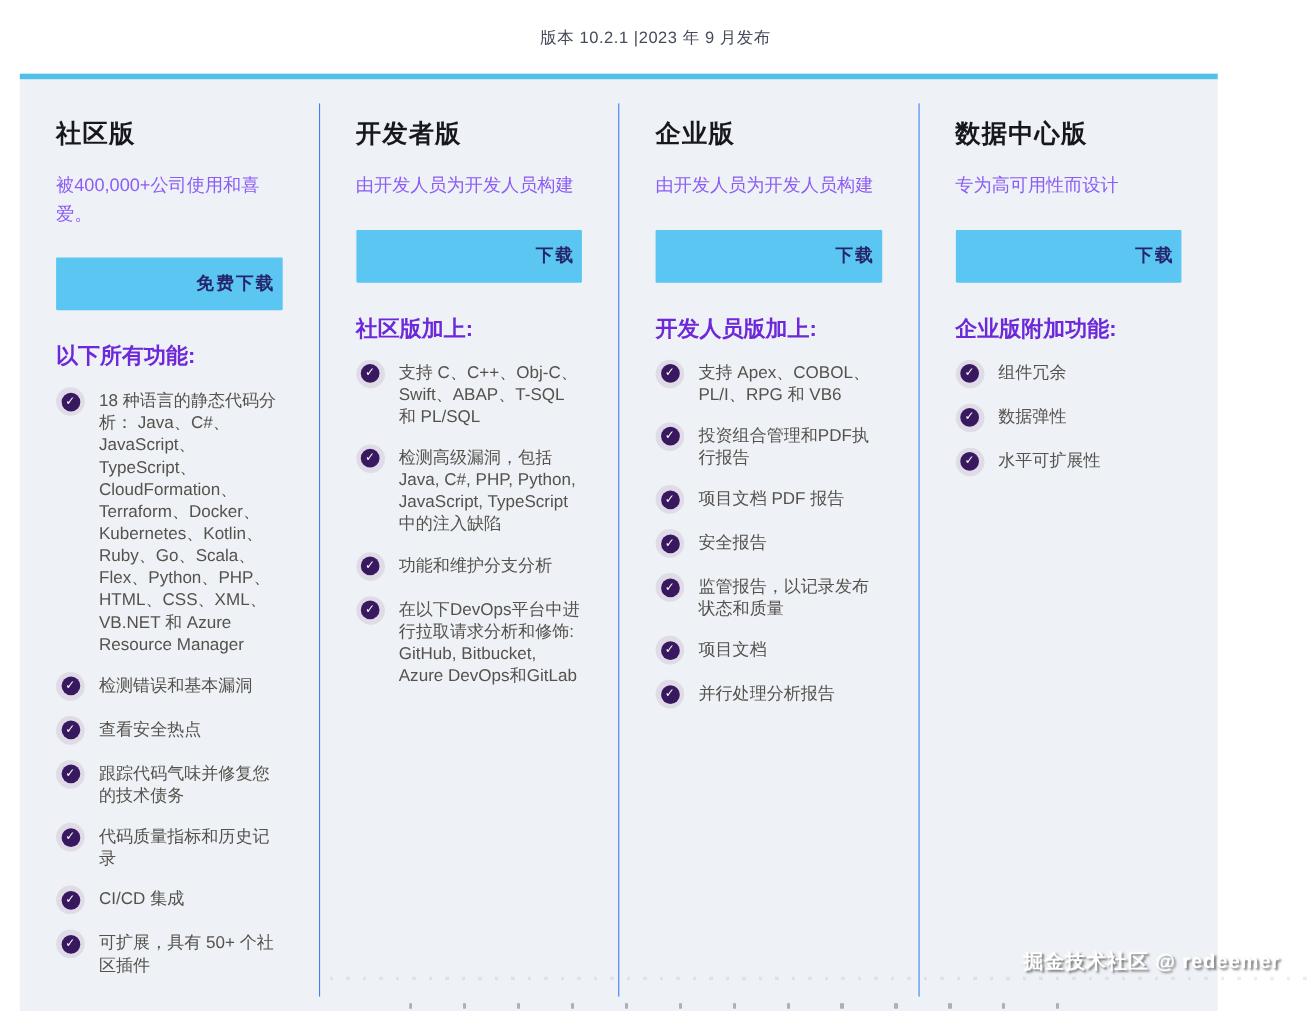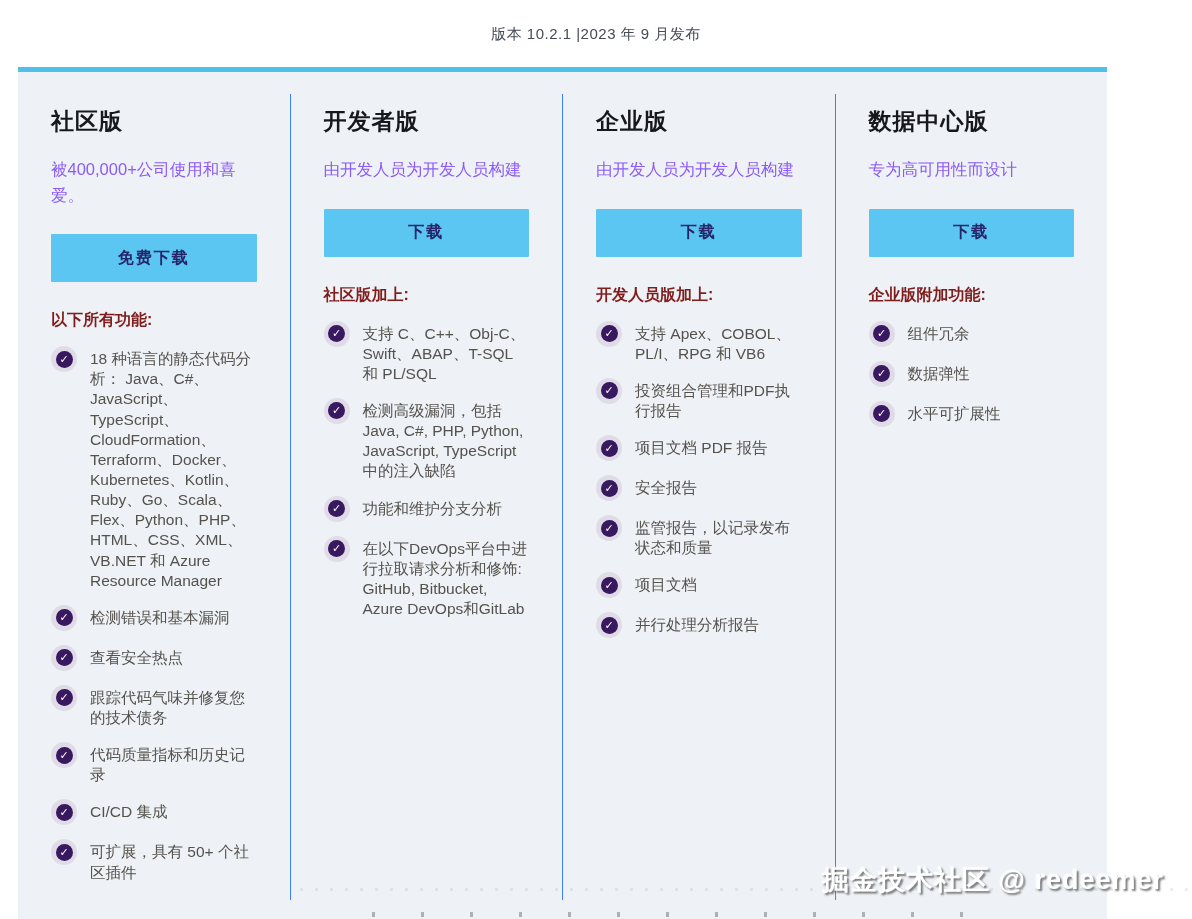--- a/index.html
+++ b/index.html
@@ -55,26 +55,27 @@
     border:none;
     border-radius:1px;
     background:#5ac6f1;
     color:#26246a;
     font-family:Liberation Serif, serif;
     font-size:16px;
     font-weight:700;
     letter-spacing:2px;
     cursor:pointer;
     margin:0 0 28px;
+    text-align:right;
   }
   .list-header{
     margin:0 0 18px;
-    font-size:16px;
-    font-weight:700;
-    color:#7f1d1d;
+    font-size:20px;
+    font-weight:700;
+    color:#6d28d9;
   }
   ul.features{
     list-style:none;
     margin:0;padding:0;
   }
   li.feature{
     display:flex;
     align-items:flex-start;
     gap:13px;
     margin:0 0 17px;
@@ -98,21 +99,21 @@
     font-weight:700;
   }
   .ftxt{
     font-size:15.5px;
     line-height:1.3;
     color:#55524e;
   }
   .watermark{
     position:absolute;
     right:28px;top:862px;
-    font-size:27px;
+    font-size:18px;
     font-weight:700;
     color:#ffffff;
     letter-spacing:1px;
     text-shadow:2px 2px 2px rgba(55,55,55,.65), -1px -1px 1px rgba(255,255,255,.4);
     white-space:nowrap;
     margin-left:44px;
   }
   
   .artifact-row-1{
     position:absolute;left:300px;right:0;top:888px;height:3px;

